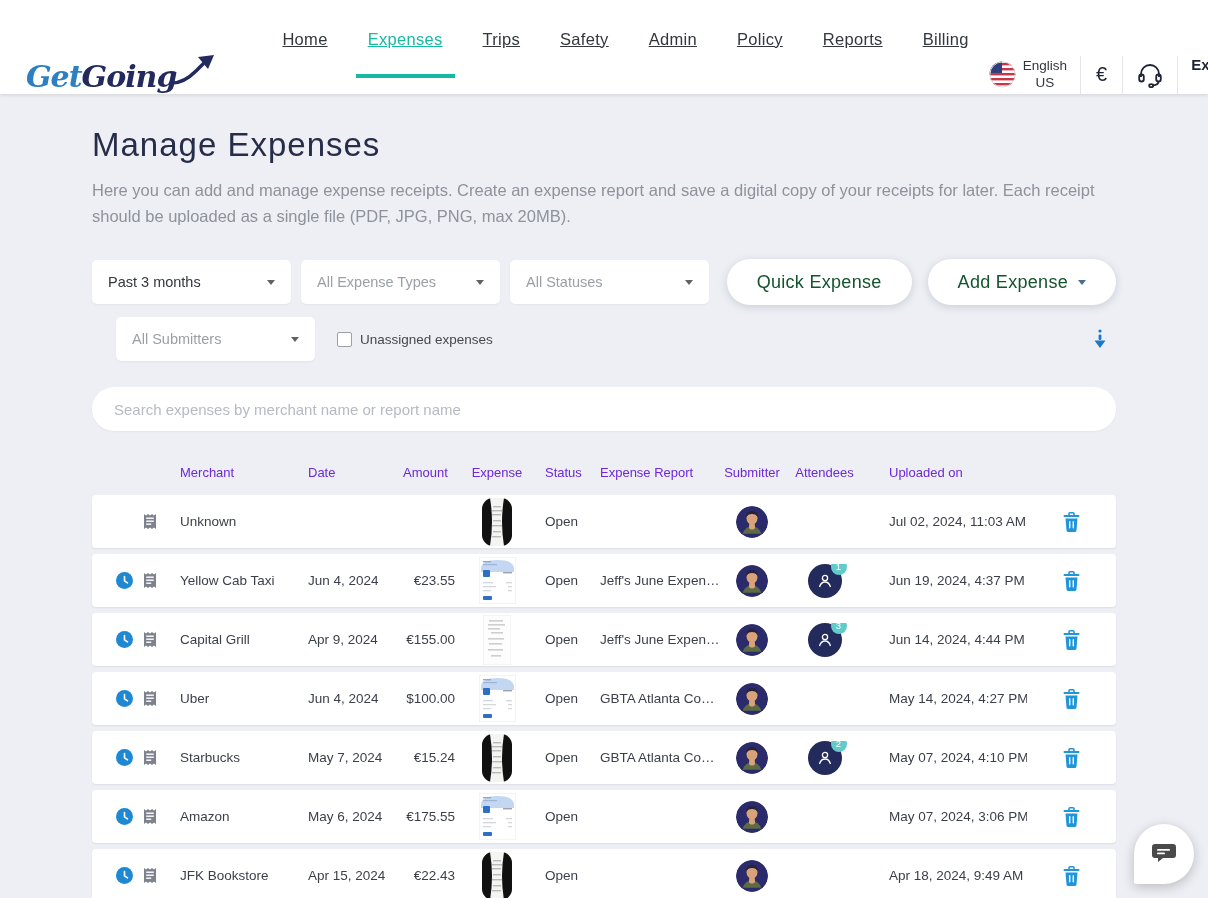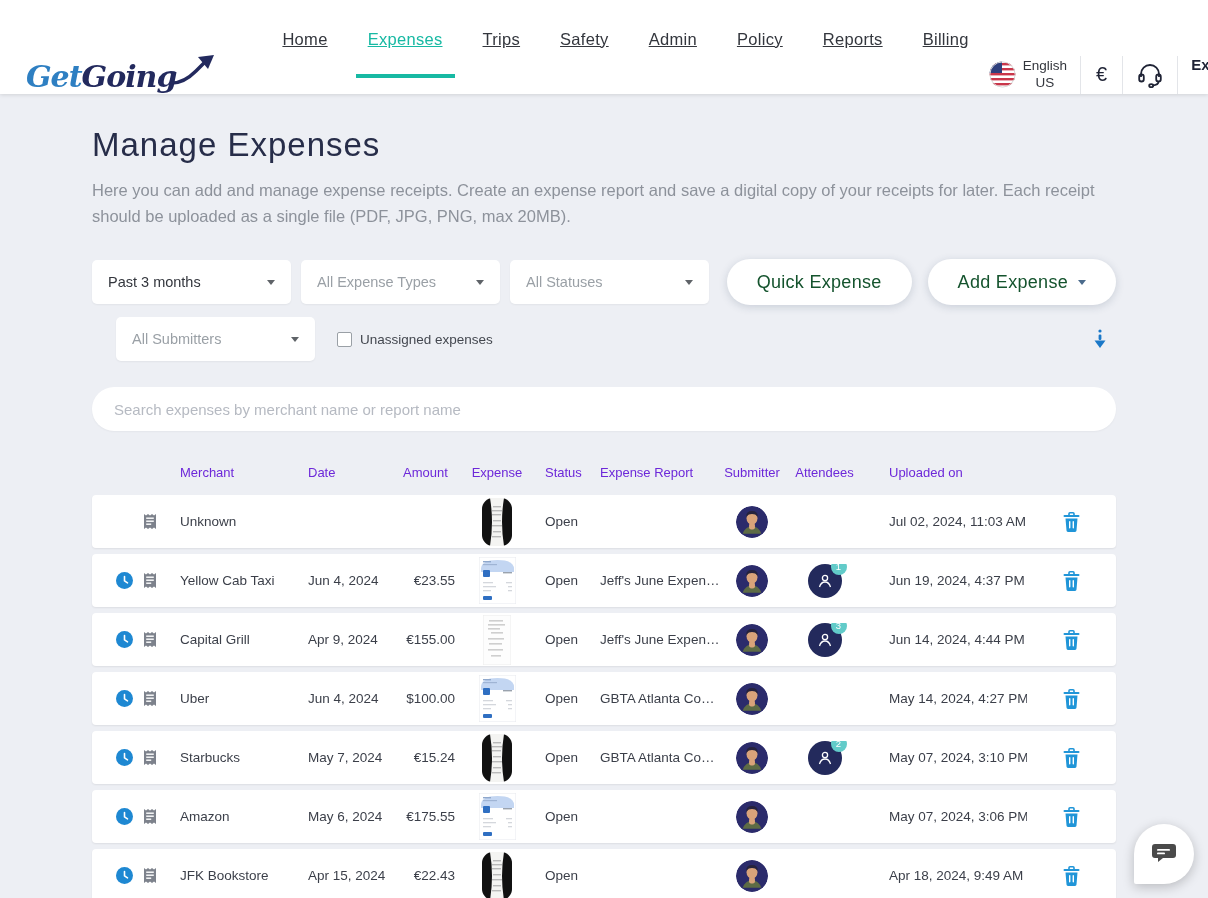--- a/index.html
+++ b/index.html
@@ -587,21 +587,21 @@
       <span class="attendee-wrap">
         <span class="attendee-circle">
           <svg width="16" height="16" viewBox="0 0 16 16" fill="none" stroke="#fff" stroke-width="1.3">
             <circle cx="8" cy="5" r="2.6"></circle>
             <path d="M2.5 14 q1.5-5 5.5-5 q4 0 5.5 5"></path>
           </svg>
         </span>
         <span class="attendee-badge">2</span>
       </span>
     </div>
-    <div class="cell pad">May 07, 2024, 3:10 PM</div>
+    <div class="cell pad">May 07, 2024, 4:10 PM</div>
     <div class="trash-btn">
       <svg width="17" height="20" viewBox="0 0 17 20">
         <rect x="0.5" y="3" width="16" height="2" rx="1" fill="#2095d8"></rect>
         <path d="M6 3 v-1.2 a1 1 0 0 1 1-1 h3 a1 1 0 0 1 1 1 V3" fill="none" stroke="#2095d8" stroke-width="1.6"></path>
         <path d="M2.5 6.5 h12 l-1 12 a1.5 1.5 0 0 1 -1.5 1.4 h-7 a1.5 1.5 0 0 1 -1.5 -1.4 z" fill="#2095d8"></path>
         <rect x="6" y="9" width="1.4" height="7.5" rx="0.7" fill="#fff"></rect>
         <rect x="9.6" y="9" width="1.4" height="7.5" rx="0.7" fill="#fff"></rect>
       </svg>
     </div>
   </div>

